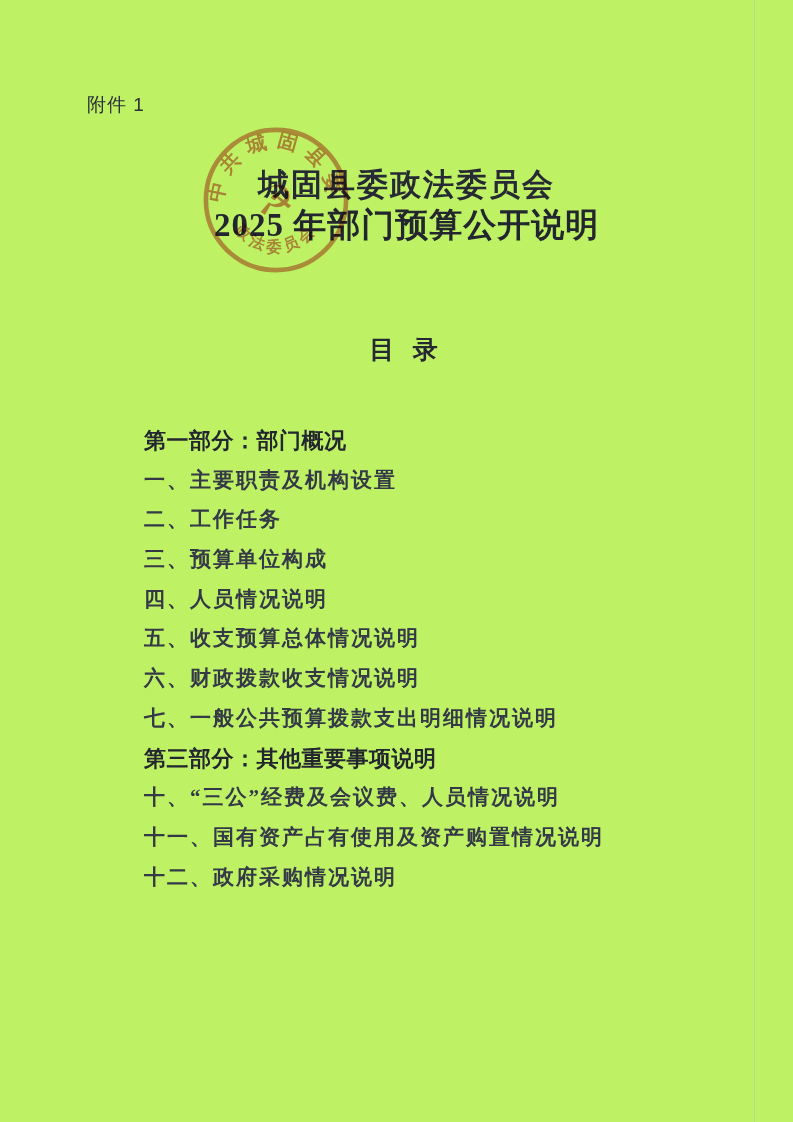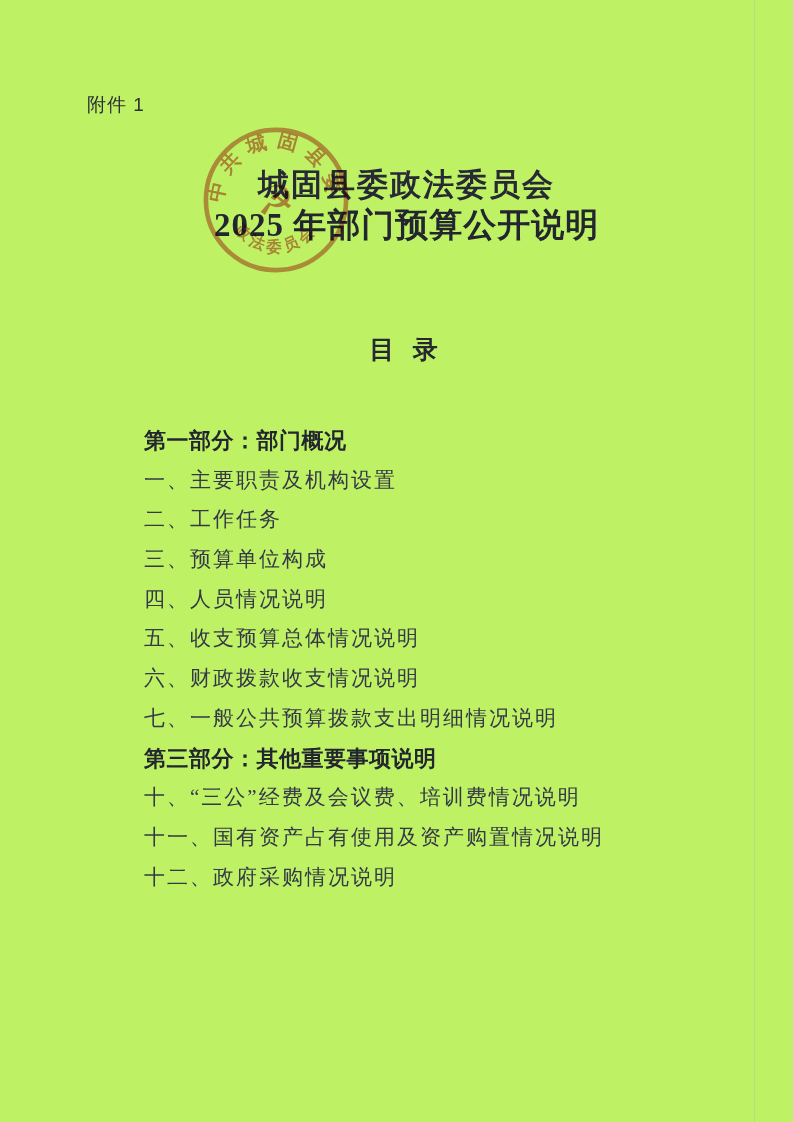--- a/index.html
+++ b/index.html
@@ -100,21 +100,21 @@
   .toc-line.section {
     font-family: "Liberation Sans", "DejaVu Sans", sans-serif;
     font-size: 22px;
     font-weight: 700;
     letter-spacing: 0.5px;
     color: #23262f;
   }
   .toc-line.item {
     font-family: "Liberation Serif", "DejaVu Serif", serif;
     font-size: 21px;
-    font-weight: 400;
+    font-weight: 700;
     letter-spacing: 2px;
     color: #343847;
   }
 </style>
 </head>
 <body>
 
 <div class="page">
 
   <div class="scan-edge"></div>
@@ -147,18 +147,18 @@
   <div class="toc">
     <div class="toc-line section">第一部分：部门概况</div>
     <div class="toc-line item">一、主要职责及机构设置</div>
     <div class="toc-line item">二、工作任务</div>
     <div class="toc-line item">三、预算单位构成</div>
     <div class="toc-line item">四、人员情况说明</div>
     <div class="toc-line item">五、收支预算总体情况说明</div>
     <div class="toc-line item">六、财政拨款收支情况说明</div>
     <div class="toc-line item">七、一般公共预算拨款支出明细情况说明</div>
     <div class="toc-line section">第三部分：其他重要事项说明</div>
-    <div class="toc-line item">十、“三公”经费及会议费、培训费情况说明</div>
+    <div class="toc-line item">十、“三公”经费及会议费、人员情况说明</div>
     <div class="toc-line item">十一、国有资产占有使用及资产购置情况说明</div>
     <div class="toc-line item">十二、政府采购情况说明</div>
   </div>
 
 </div>
 
 </body></html>

